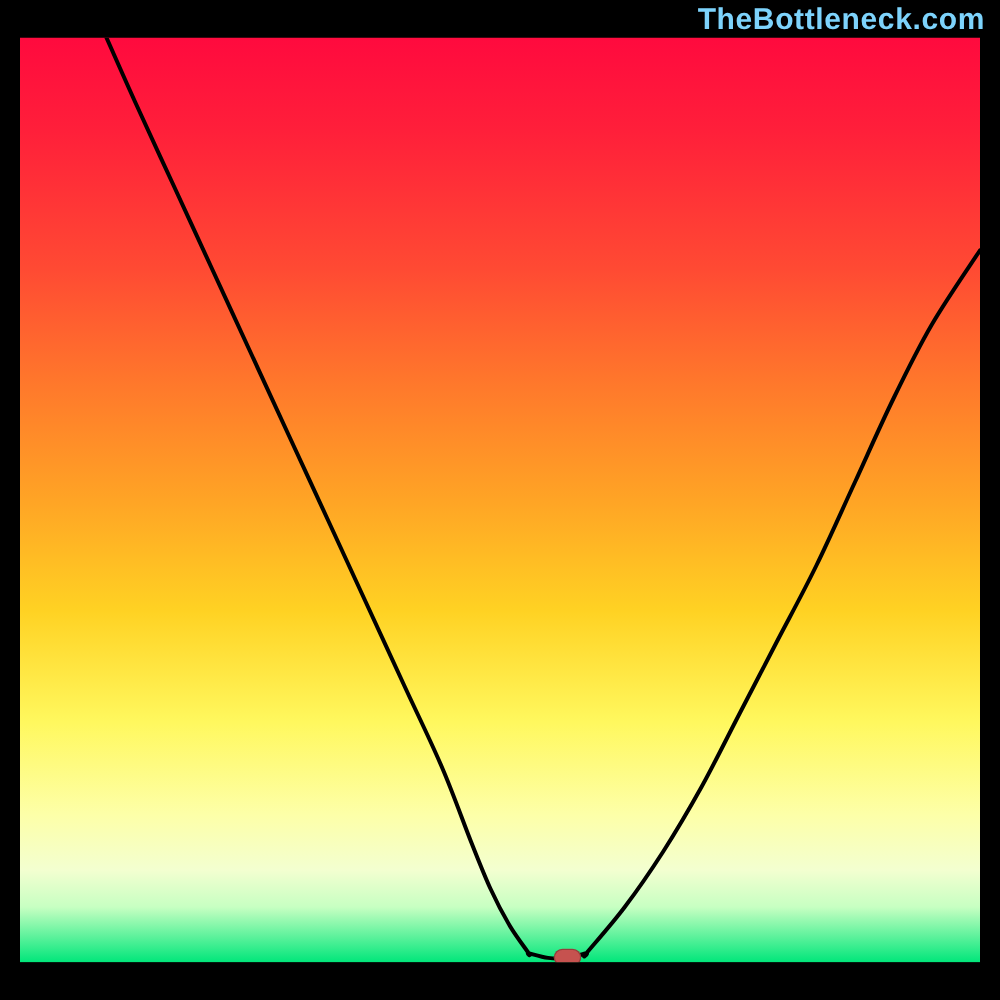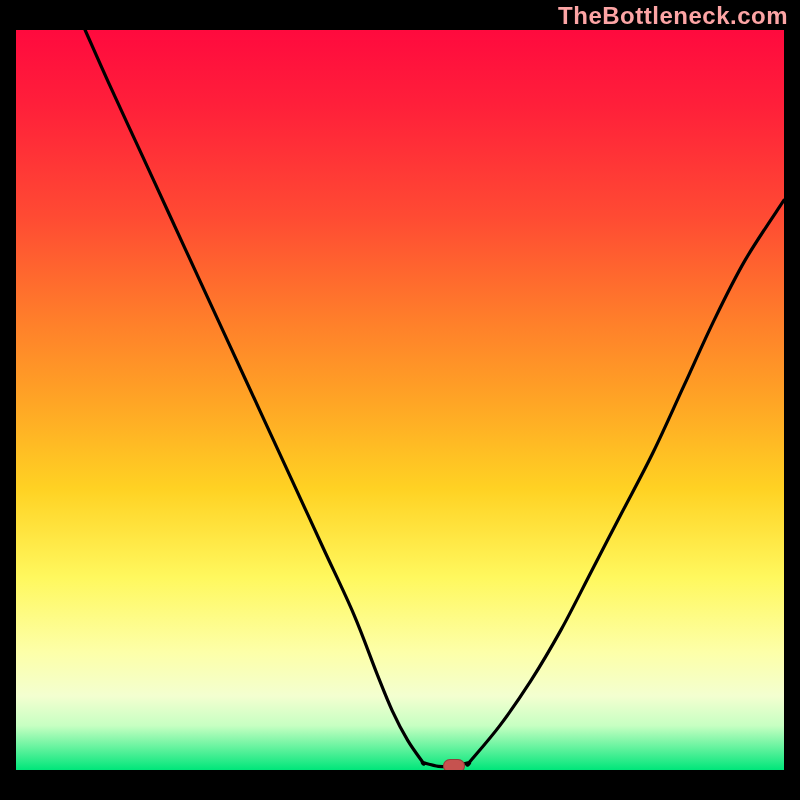--- a/index.html
+++ b/index.html
@@ -14,21 +14,21 @@
   .frame {
     position: relative;
     width: 800px;
     height: 800px;
     background: #000;
   }
   .watermark {
     position: absolute;
     top: 2px;
     right: 12px;
-    color: #fca5a5;
+    color: #7dd3fc;
     font-size: 24px;
     font-weight: 600;
     letter-spacing: 0.5px;
     z-index: 5;
     user-select: none;
   }
   .plot-area {
     position: absolute;
     left: 16px;
     top: 30px;

